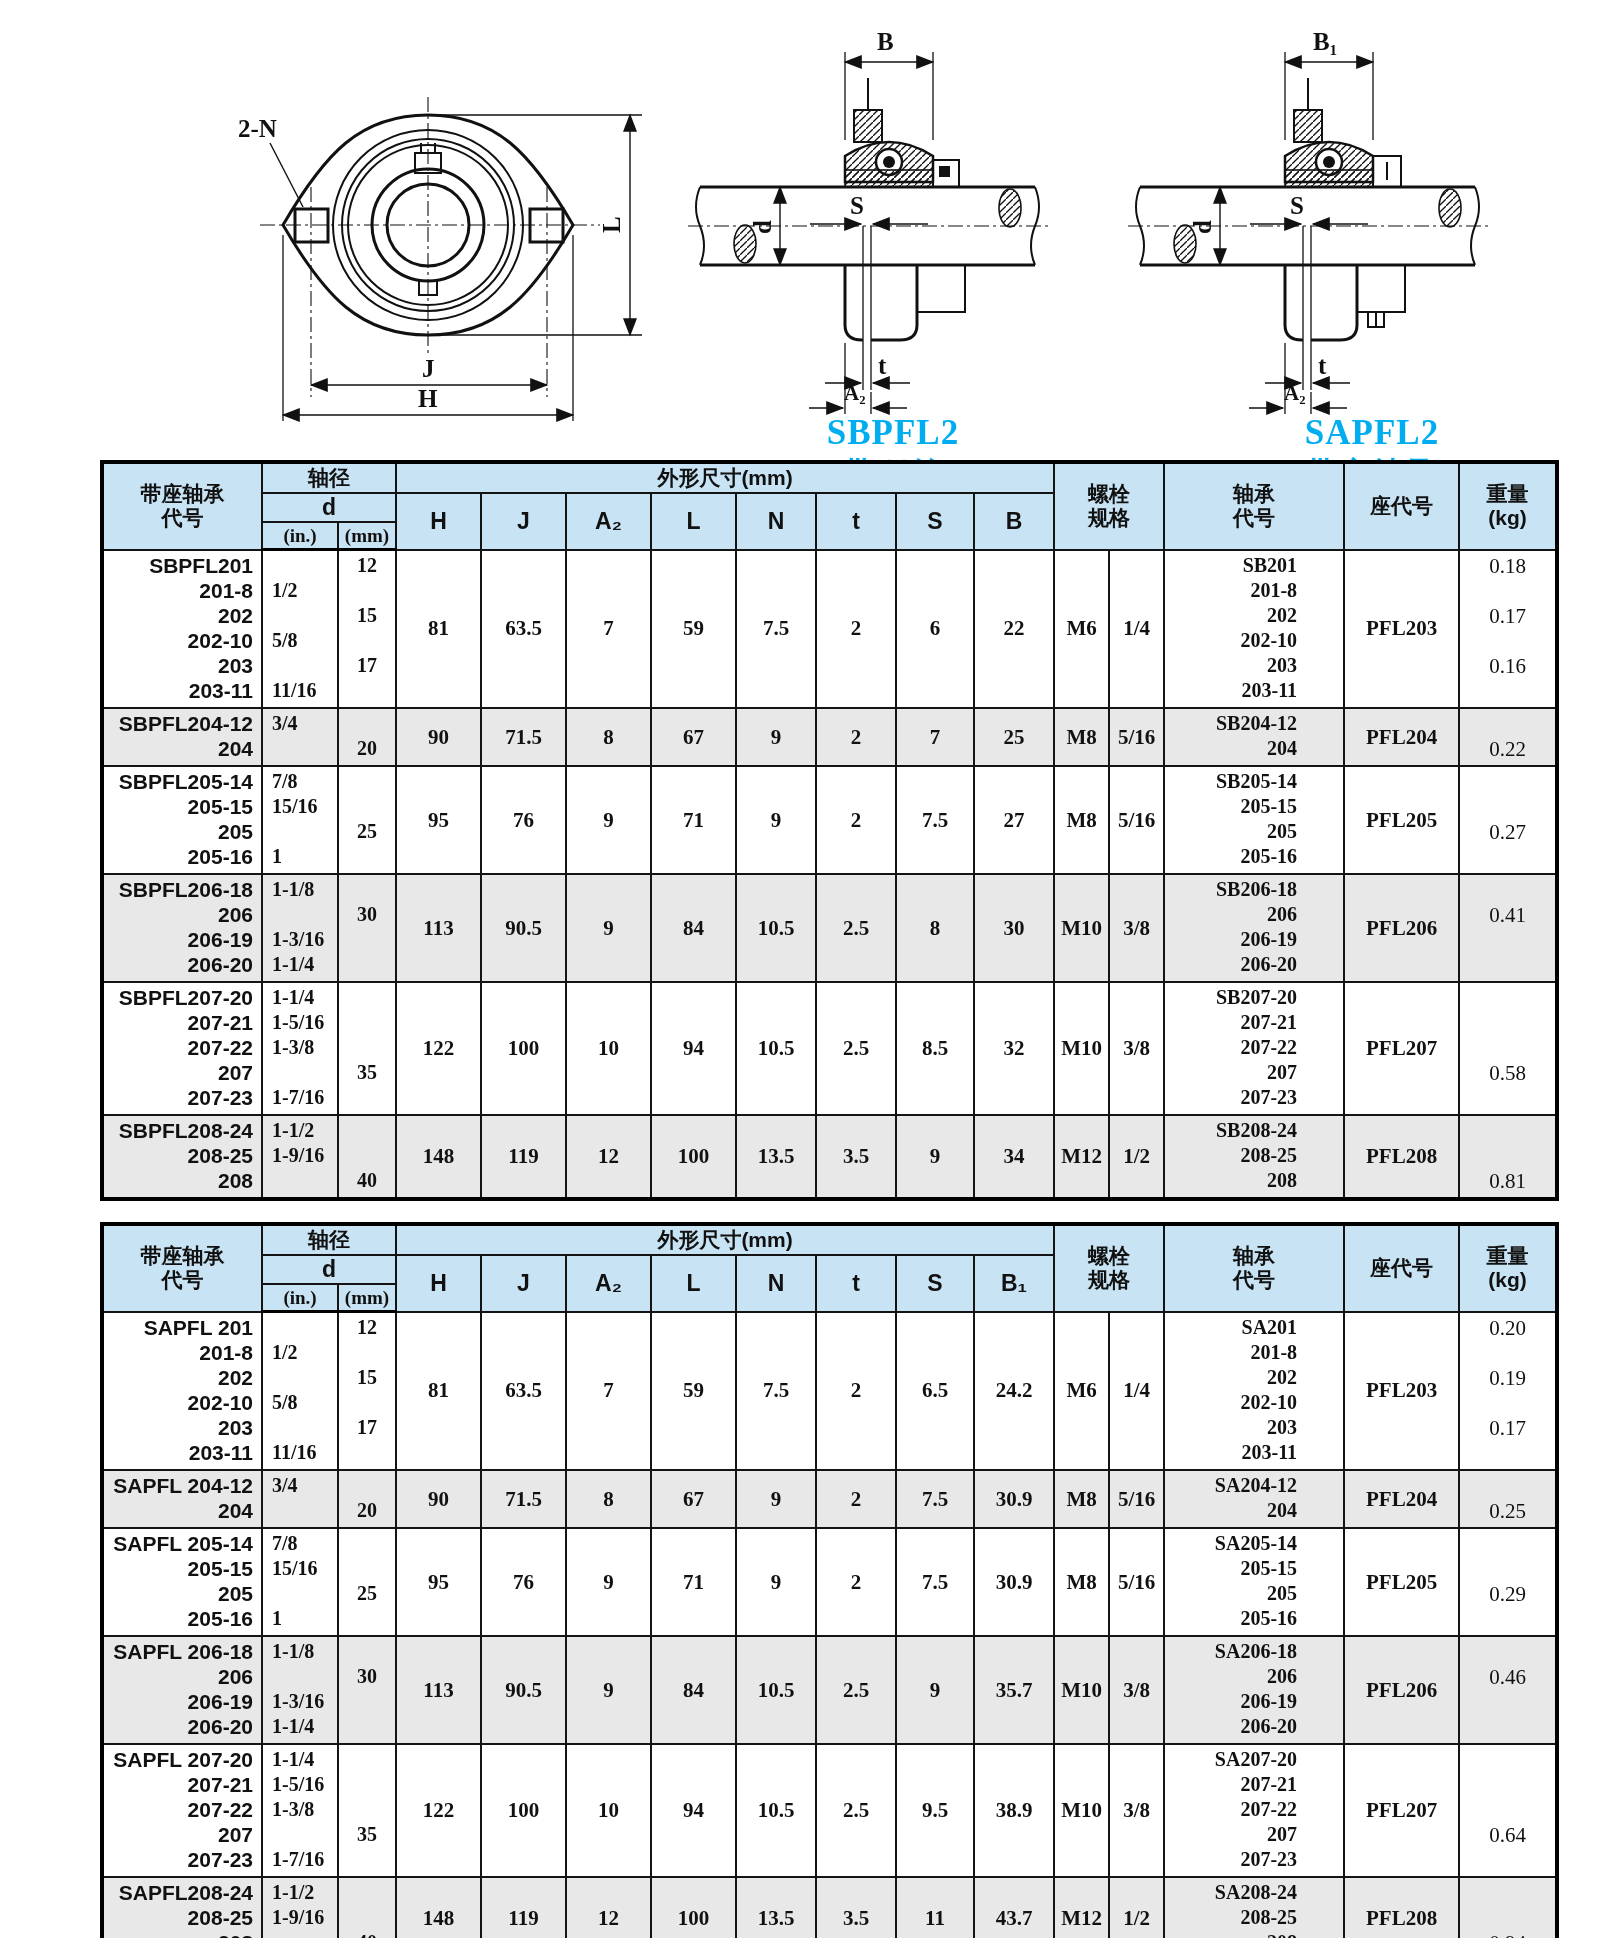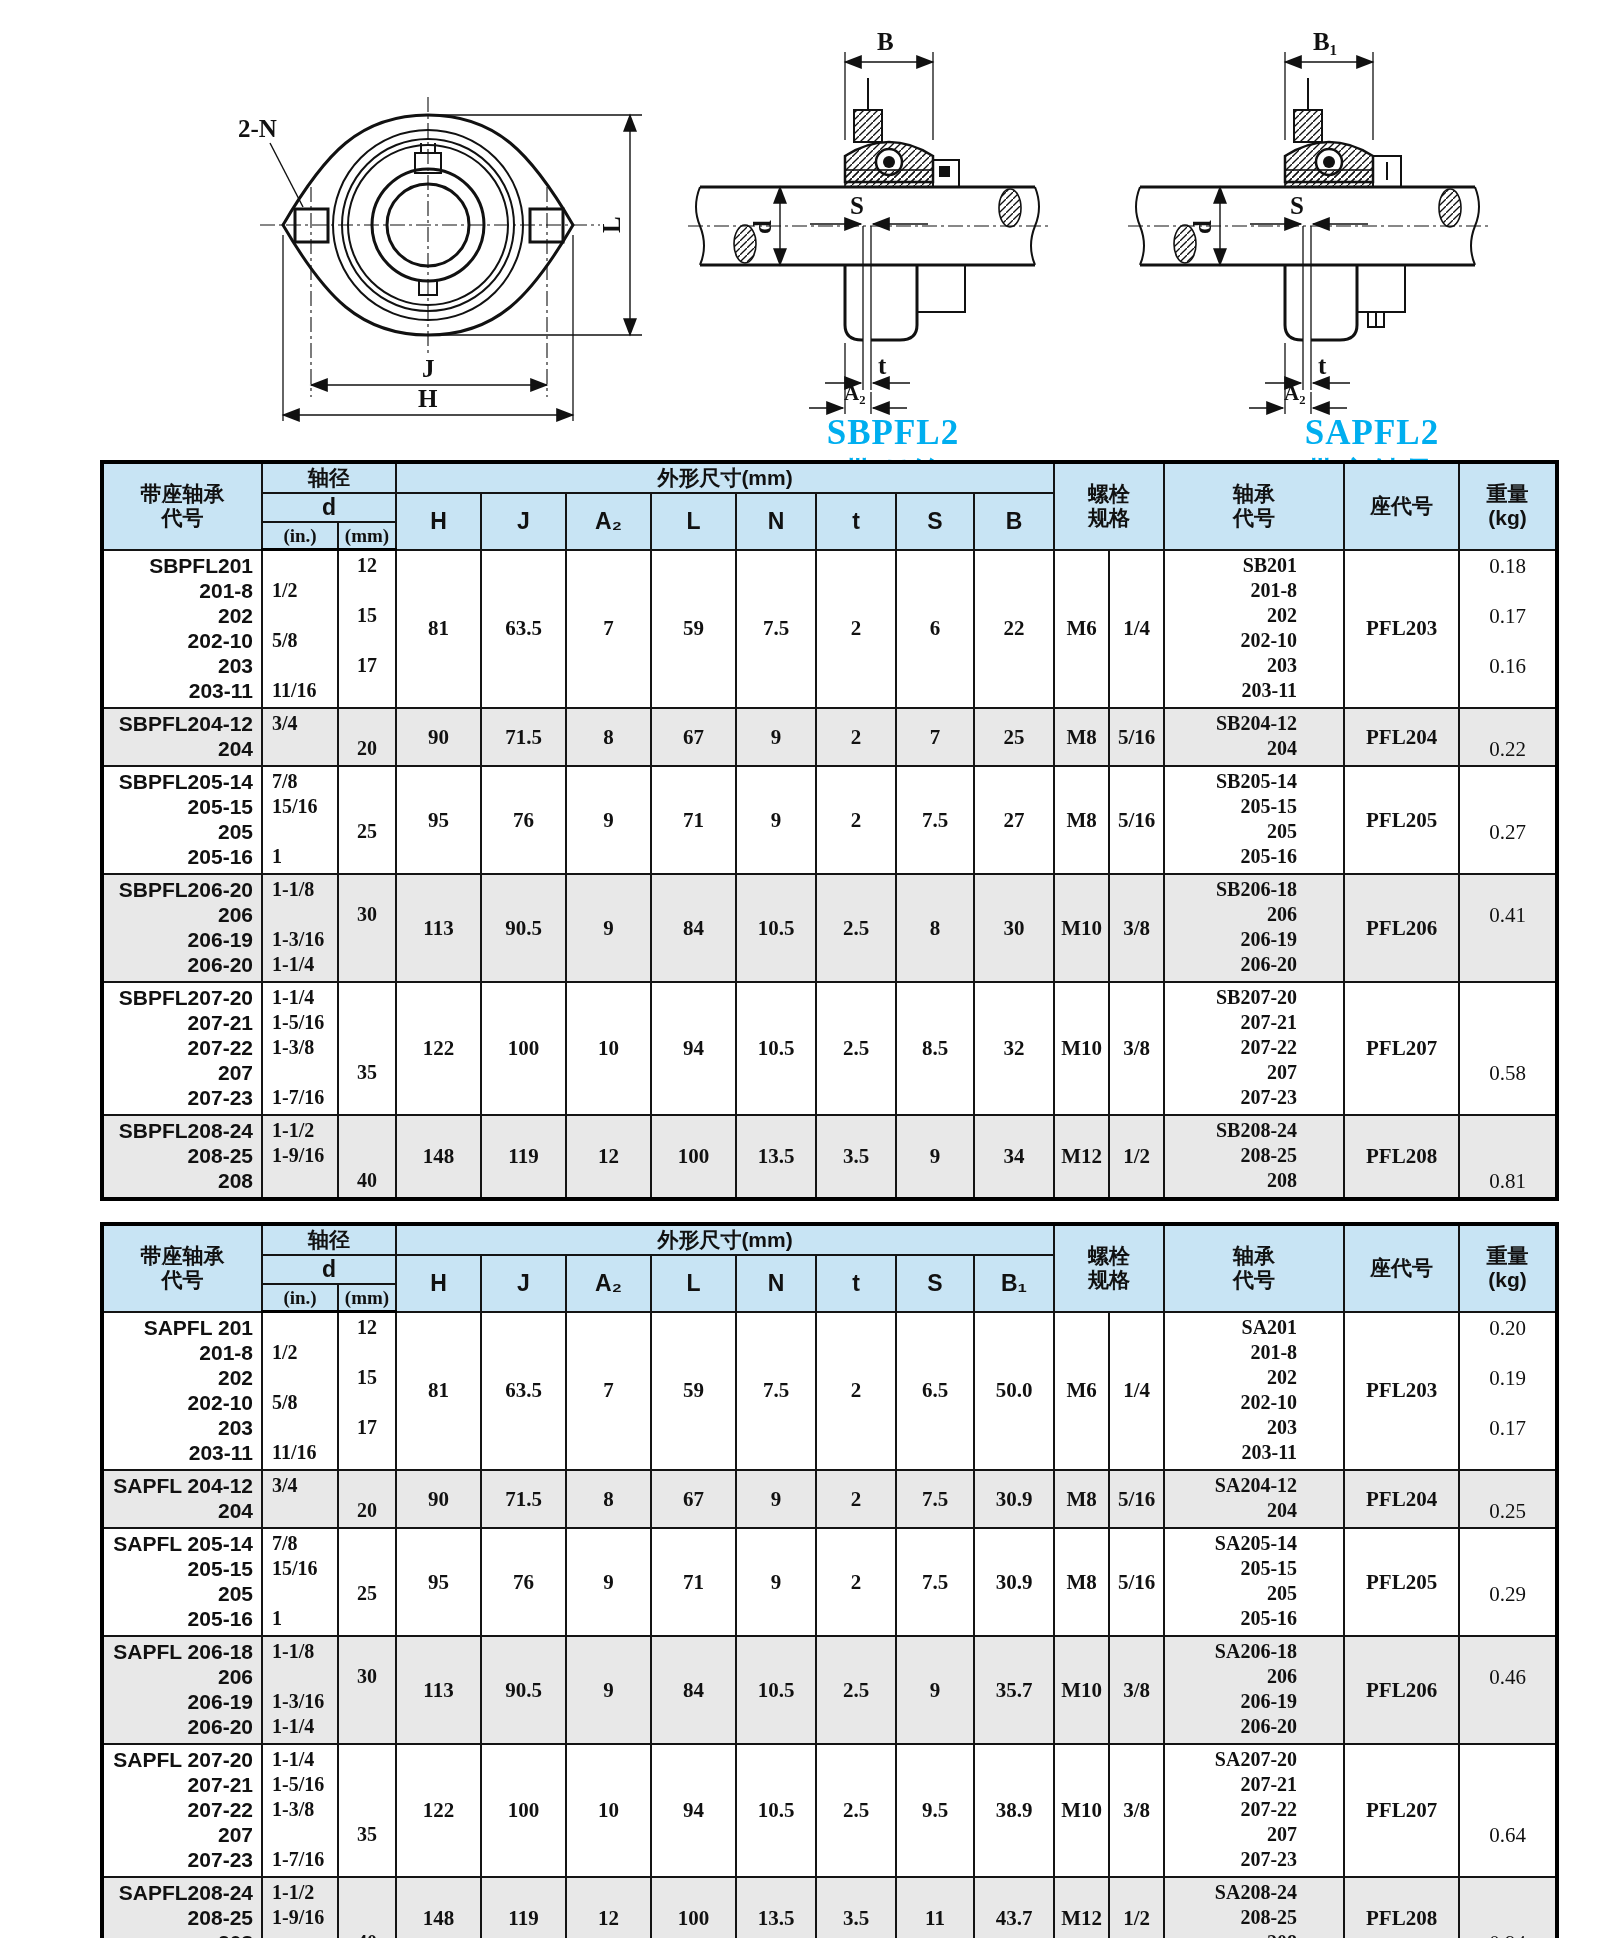--- a/index.html
+++ b/index.html
@@ -432,21 +432,21 @@
             <td class="num">PFL205</td>
             <td class="stack weightcell">
               <div class="ln"></div>
               <div class="ln"></div>
               <div class="ln">0.27</div>
               <div class="ln"></div>
             </td>
           </tr>
           <tr class="gray">
             <td class="stack codecell">
-              <div class="ln">SBPFL206-20</div>
+              <div class="ln">SBPFL206-18</div>
               <div class="ln">206</div>
               <div class="ln">206-19</div>
               <div class="ln">206-20</div>
             </td>
             <td class="stack incell">
               <div class="ln">1-1/8</div>
               <div class="ln"></div>
               <div class="ln">1-3/16</div>
               <div class="ln">1-1/4</div>
             </td>
@@ -645,21 +645,21 @@
               <div class="ln">17</div>
               <div class="ln"></div>
             </td>
             <td class="num">81</td>
             <td class="num">63.5</td>
             <td class="num">7</td>
             <td class="num">59</td>
             <td class="num">7.5</td>
             <td class="num">2</td>
             <td class="num">6.5</td>
-            <td class="num">50.0</td>
+            <td class="num">24.2</td>
             <td class="num">M6</td>
             <td class="num">1/4</td>
             <td class="stack bearingcell">
               <div class="ln">SA201</div>
               <div class="ln">201-8</div>
               <div class="ln">202</div>
               <div class="ln">202-10</div>
               <div class="ln">203</div>
               <div class="ln">203-11</div>
             </td>

